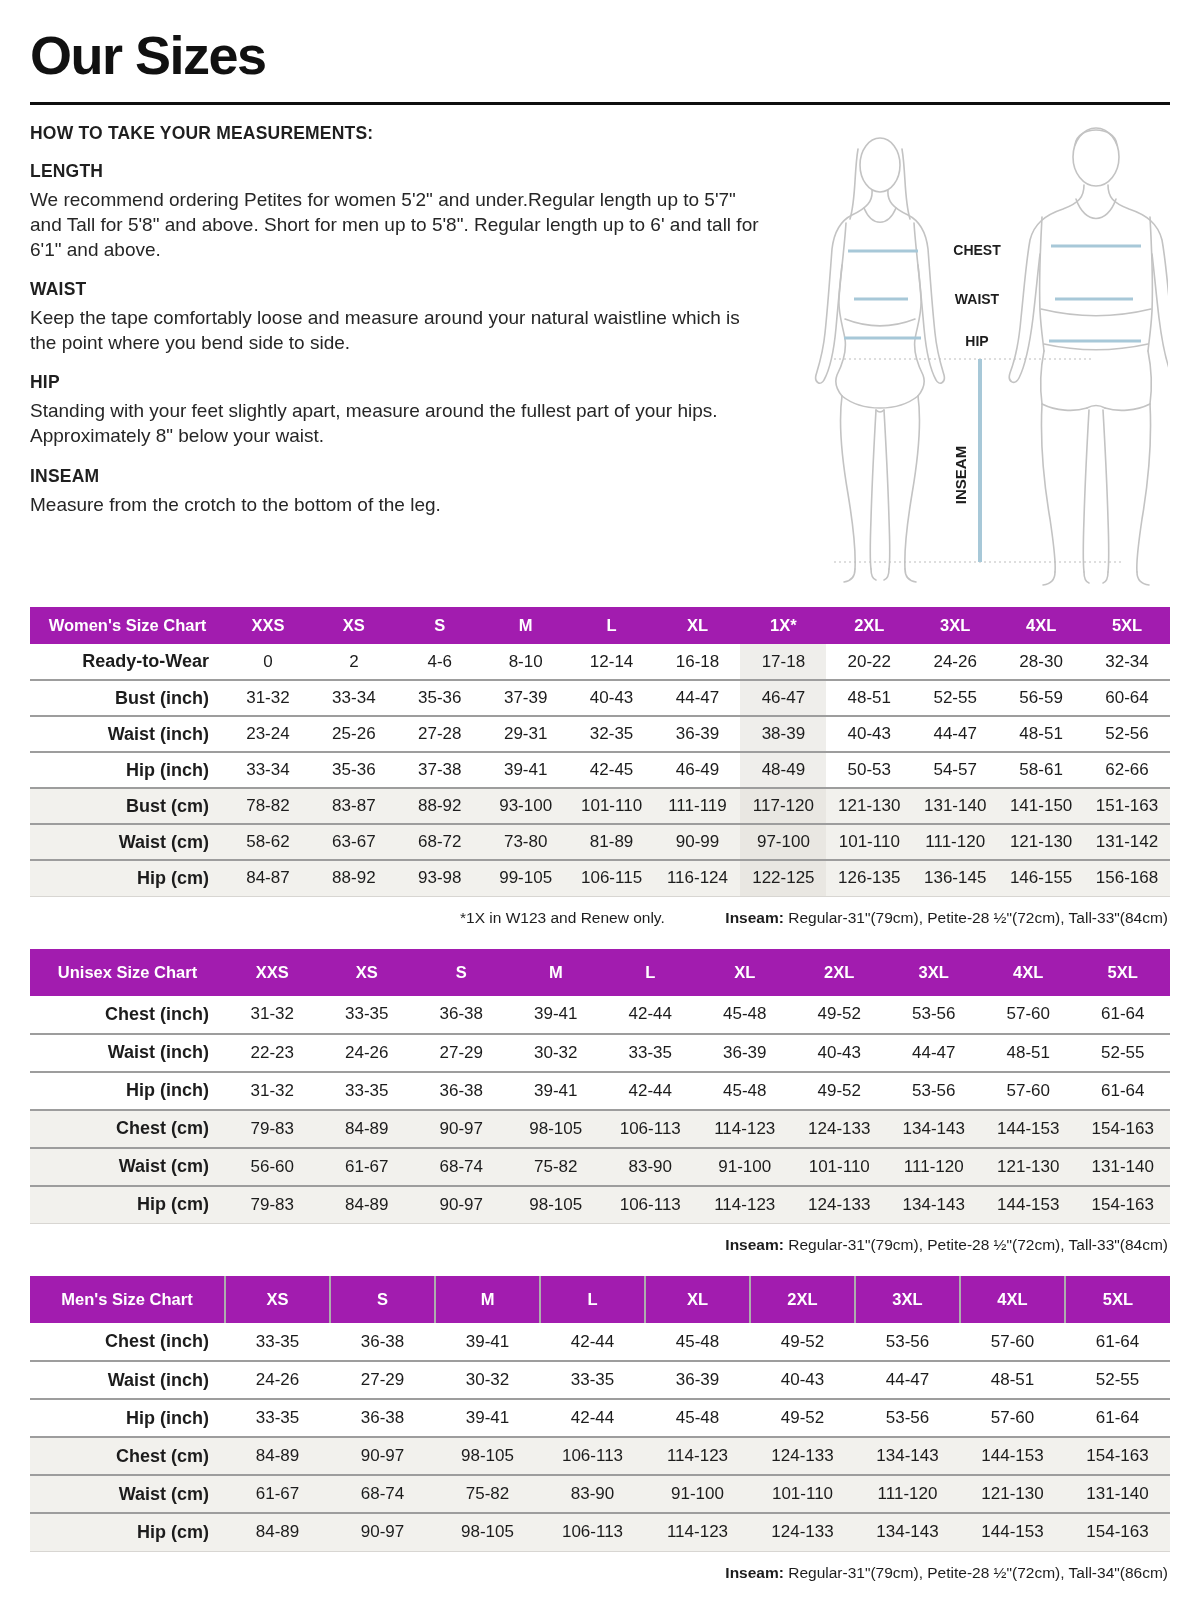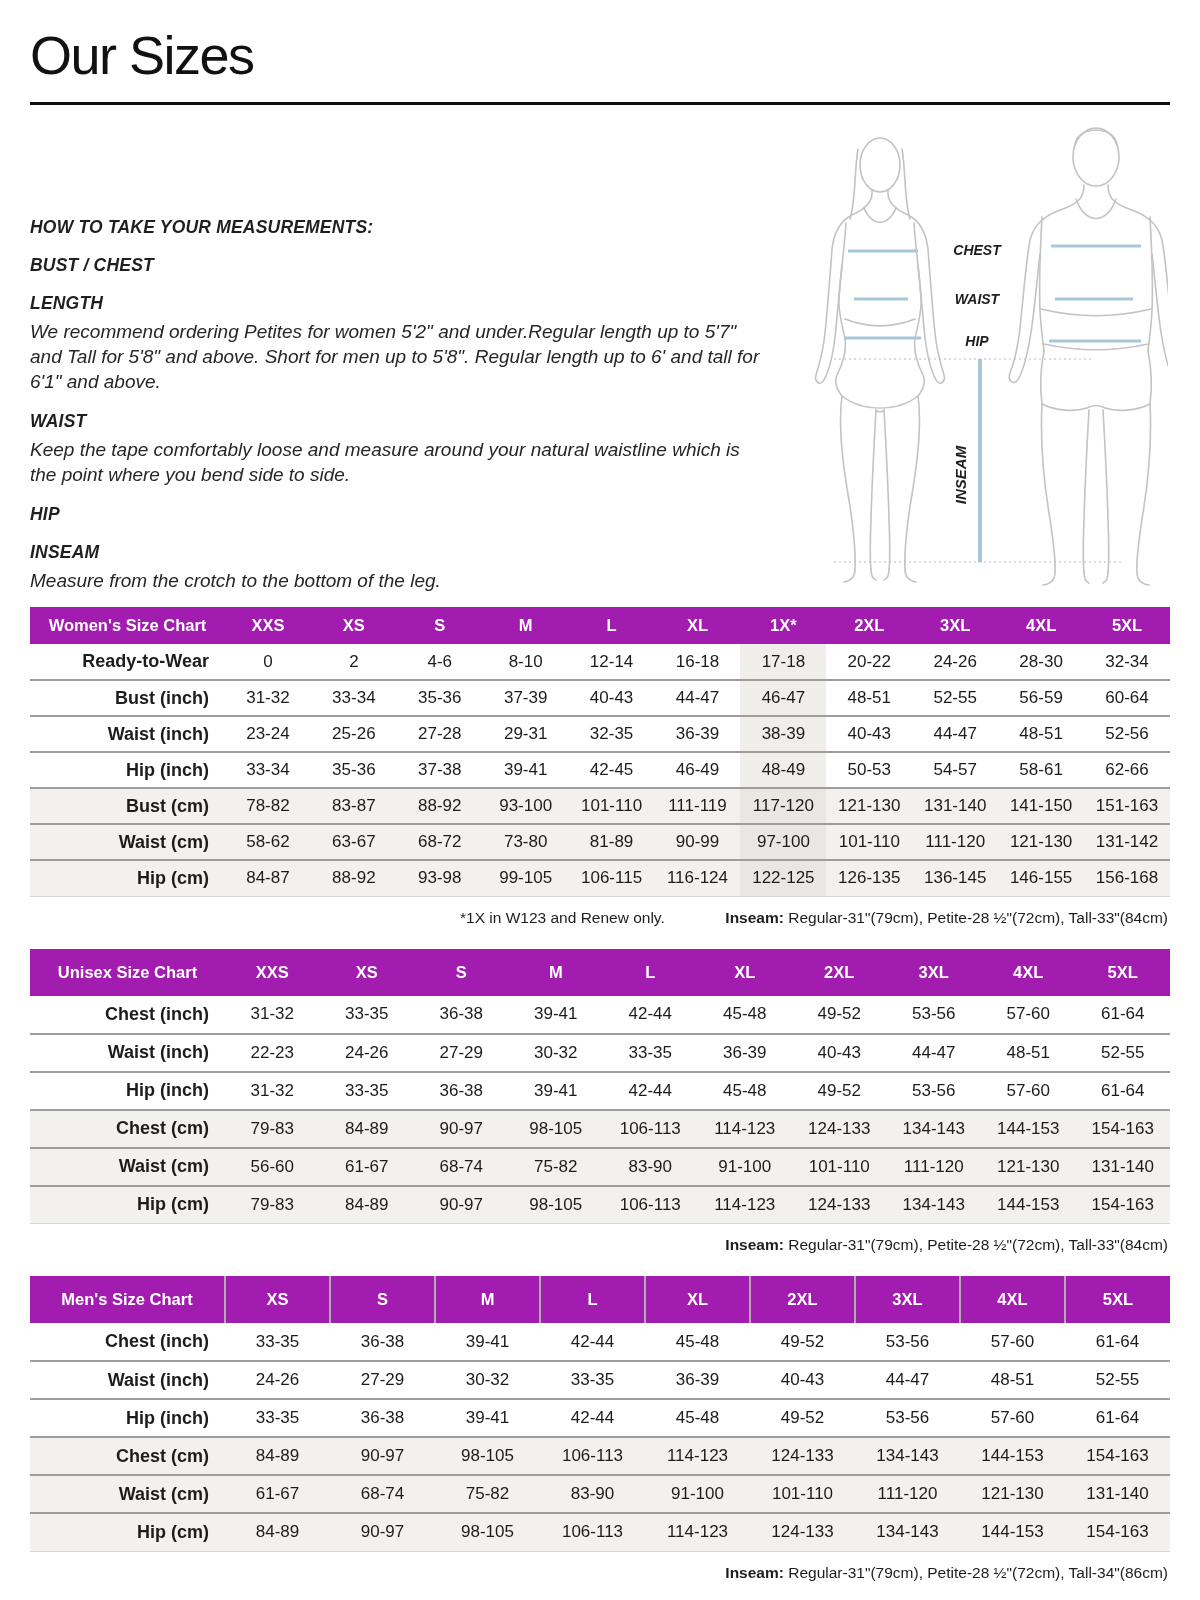--- a/index.html
+++ b/index.html
@@ -5,26 +5,26 @@
   * { box-sizing: border-box; }
   html,body { margin:0; padding:0; }
   body {
     width:1200px; height:1600px; overflow:hidden;
     background:#ffffff; color:#1f1f1f;
     font-family:"Liberation Sans", sans-serif;
   }
   .page { padding:20px 30px 0 30px; }
 
   h1.page-title {
-    font-size:54px; font-weight:400; letter-spacing:-1.5px;
+    font-size:54px; font-weight:700; letter-spacing:-1.5px;
     margin:4px 0 16px 0; color:#111;
   }
   .title-rule { border:none; border-top:3px solid #0f0f0f; margin:0 0 8px 0; }
 
-  .content-row { display:flex; align-items:flex-end;font-style:italic; }
+  .content-row { display:flex; align-items:flex-start; }
   .howto { width:735px; padding-top:10px; }
   .howto h2 { font-size:17.5px; font-weight:700; margin:0 0 4px 0; letter-spacing:.2px; }
   .howto-item h3 { font-size:17.5px; font-weight:700; margin:17px 0 5px 0; letter-spacing:.2px; }
   .howto-item p { font-size:19px; line-height:1.32; margin:0; color:#262626; }
 
   .figure-wrap { margin-left:auto; width:382px; }
 
   svg text { font-family:"Liberation Sans", sans-serif; }
 
   #tables { margin-top:14px; }
@@ -59,32 +59,32 @@
 
   <h1 class="page-title">Our Sizes</h1>
   <hr class="title-rule">
 
   <div class="content-row">
 
     <div class="howto">
       <h2>HOW TO TAKE YOUR MEASUREMENTS:</h2>
 
       <div class="howto-item">
-        <h3>BUST / CHEST</h3>
       </div>
       <div class="howto-item">
         <h3>LENGTH</h3>
         <p>We recommend ordering Petites for women 5'2" and under.Regular length up to 5'7" and Tall for 5'8" and above. Short for men up to 5'8". Regular length up to 6' and tall for 6'1" and above.</p>
       </div>
       <div class="howto-item">
         <h3>WAIST</h3>
         <p>Keep the tape comfortably loose and measure around your natural waistline which is the point where you bend side to side.</p>
       </div>
       <div class="howto-item">
         <h3>HIP</h3>
+        <p>Standing with your feet slightly apart, measure around the fullest part of your hips. Approximately 8" below your waist.</p>
       </div>
       <div class="howto-item">
         <h3>INSEAM</h3>
         <p>Measure from the crotch to the bottom of the leg.</p>
       </div>
     </div>
 
     <div class="figure-wrap">
       <svg width="380" height="476" viewBox="0 0 380 476">
 

